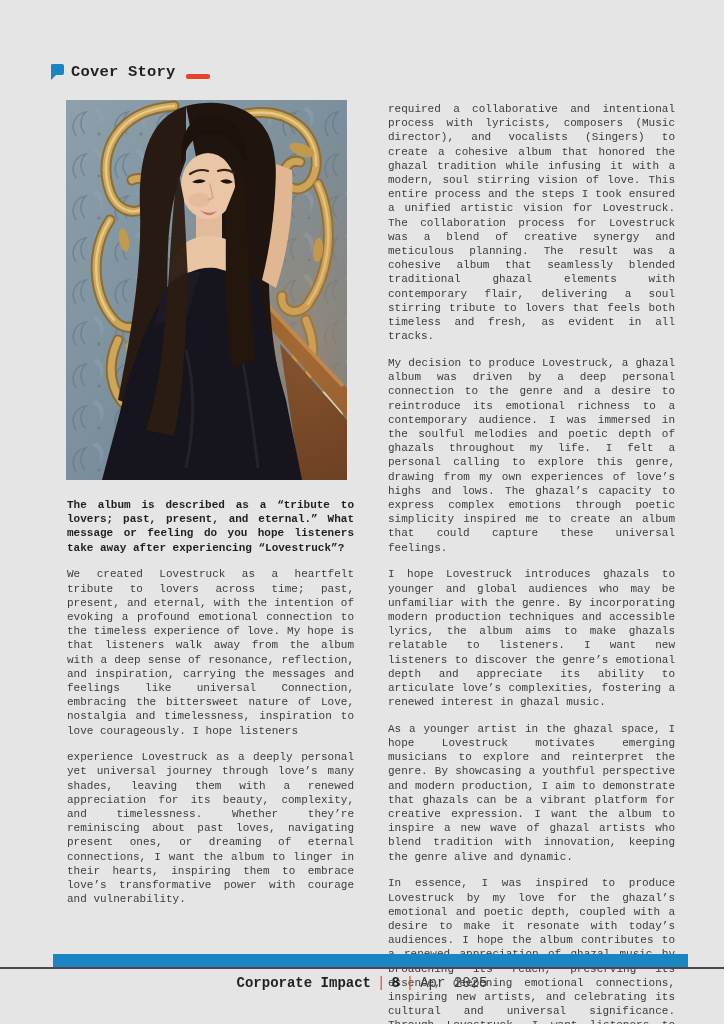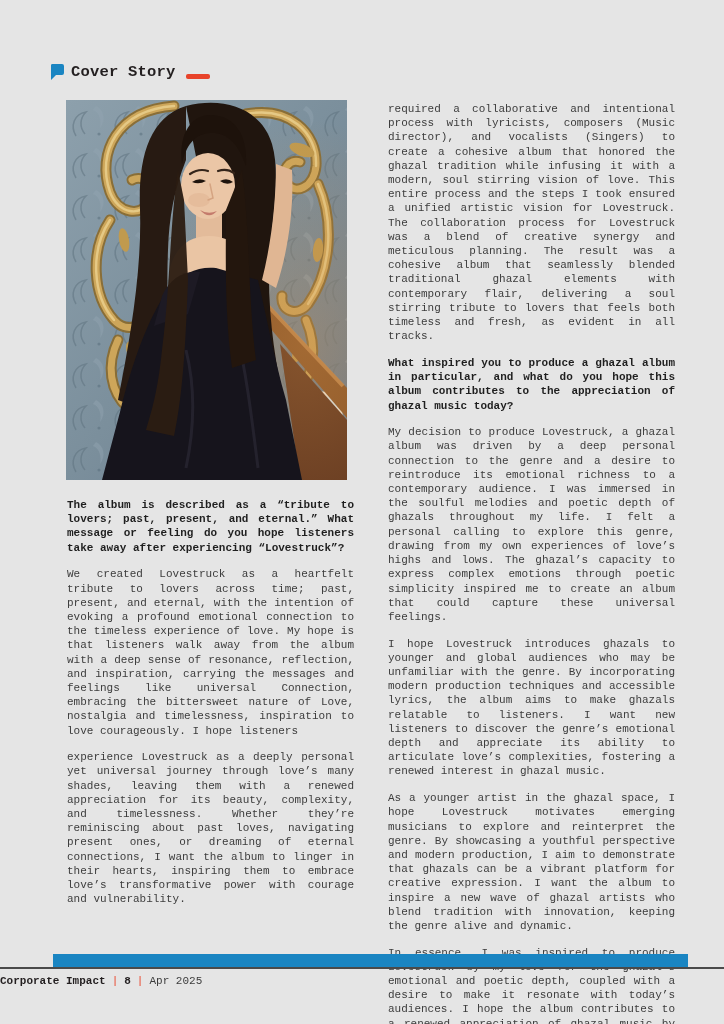--- a/index.html
+++ b/index.html
@@ -20,22 +20,22 @@
   .col-left{left:67px;top:498px;}
   .col-right{left:388px;top:102px;}
   .col p{margin:0 0 12.5px 0;}
   .col p.q{font-weight:bold;color:#1f1f1f;}
   .end-row{display:flex;justify-content:flex-end;padding-right:10px;margin-top:4px;}
   .end-marker{width:13px;height:13px;background:#e8432a;display:inline-block;}
   
   .footer-bar{position:absolute;left:53px;top:954px;width:635px;height:13px;background:#1a85c2;}
   .footer-rule{position:absolute;left:0;top:967px;width:724px;height:2px;background:#4a4a4a;}
   .footer-text{
-    position:absolute;left:0;top:975px;width:724px;display:flex;
-    align-items:baseline;gap:6px;font-size:11px;color:#3c3c3c;
+    position:absolute;left:0;top:975px;width:724px;display:flex;justify-content:center;
+    align-items:baseline;gap:6px;font-size:14px;color:#3c3c3c;
   }
   .footer-text .b{font-weight:bold;color:#231f20;}
   .footer-text .sep{color:#e8432a;font-weight:normal;}
 </style>
 </head>
 <body>
 
 <div class="page">
 
   <div class="header">
@@ -139,21 +139,20 @@
   </figure>
 
   <section class="col col-left">
     <p class="q">The album is described as a “tribute to lovers; past, present, and eternal.” What message or feeling do you hope listeners take away after experiencing “Lovestruck”?</p>
     <p>We created Lovestruck as a heartfelt tribute to lovers across time; past, present, and eternal, with the intention of evoking a profound emotional connection to the timeless experience of love. My hope is that listeners walk away from the album with a deep sense of resonance, reflection, and inspiration, carrying the messages and feelings like universal Connection, embracing the bittersweet nature of Love, nostalgia and timelessness, inspiration to love courageously. I hope listeners</p>
     <p>experience Lovestruck as a deeply personal yet universal journey through love’s many shades, leaving them with a renewed appreciation for its beauty, complexity, and timelessness. Whether they’re reminiscing about past loves, navigating present ones, or dreaming of eternal connections, I want the album to linger in their hearts, inspiring them to embrace love’s transformative power with courage and vulnerability.</p>
   </section>
 
   <section class="col col-right">
     <p>required a collaborative and intentional process with lyricists, composers (Music director), and vocalists (Singers) to create a cohesive album that honored the ghazal tradition while infusing it with a modern, soul stirring vision of love. This entire process and the steps I took ensured a unified artistic vision for Lovestruck. The collaboration process for Lovestruck was a blend of creative synergy and meticulous planning. The result was a cohesive album that seamlessly blended traditional ghazal elements with contemporary flair, delivering a soul stirring tribute to lovers that feels both timeless and fresh, as evident in all tracks.</p>
-    <p class="q">What inspired you to produce a ghazal album in particular, and what do you hope this album contributes to the appreciation of ghazal music today?</p>
     <p>My decision to produce Lovestruck, a ghazal album was driven by a deep personal connection to the genre and a desire to reintroduce its emotional richness to a contemporary audience. I was immersed in the soulful melodies and poetic depth of ghazals throughout my life. I felt a personal calling to explore this genre, drawing from my own experiences of love’s highs and lows. The ghazal’s capacity to express complex emotions through poetic simplicity inspired me to create an album that could capture these universal feelings.</p>
     <p>I hope Lovestruck introduces ghazals to younger and global audiences who may be unfamiliar with the genre. By incorporating modern production techniques and accessible lyrics, the album aims to make ghazals relatable to listeners. I want new listeners to discover the genre’s emotional depth and appreciate its ability to articulate love’s complexities, fostering a renewed interest in ghazal music.</p>
     <p>As a younger artist in the ghazal space, I hope Lovestruck motivates emerging musicians to explore and reinterpret the genre. By showcasing a youthful perspective and modern production, I aim to demonstrate that ghazals can be a vibrant platform for creative expression. I want the album to inspire a new wave of ghazal artists who blend tradition with innovation, keeping the genre alive and dynamic.</p>
     <p>In essence, I was inspired to produce Lovestruck by my love for the ghazal’s emotional and poetic depth, coupled with a desire to make it resonate with today’s audiences. I hope the album contributes to a renewed appreciation of ghazal music by broadening its reach, preserving its essence, deepening emotional connections, inspiring new artists, and celebrating its cultural and universal significance. Through Lovestruck, I want listeners to feel the timeless magic of being lovestruck.</p>
     <div class="end-row">
       <span class="end-marker"></span>
     </div>
   </section>
 
   <div class="footer-bar"></div>

